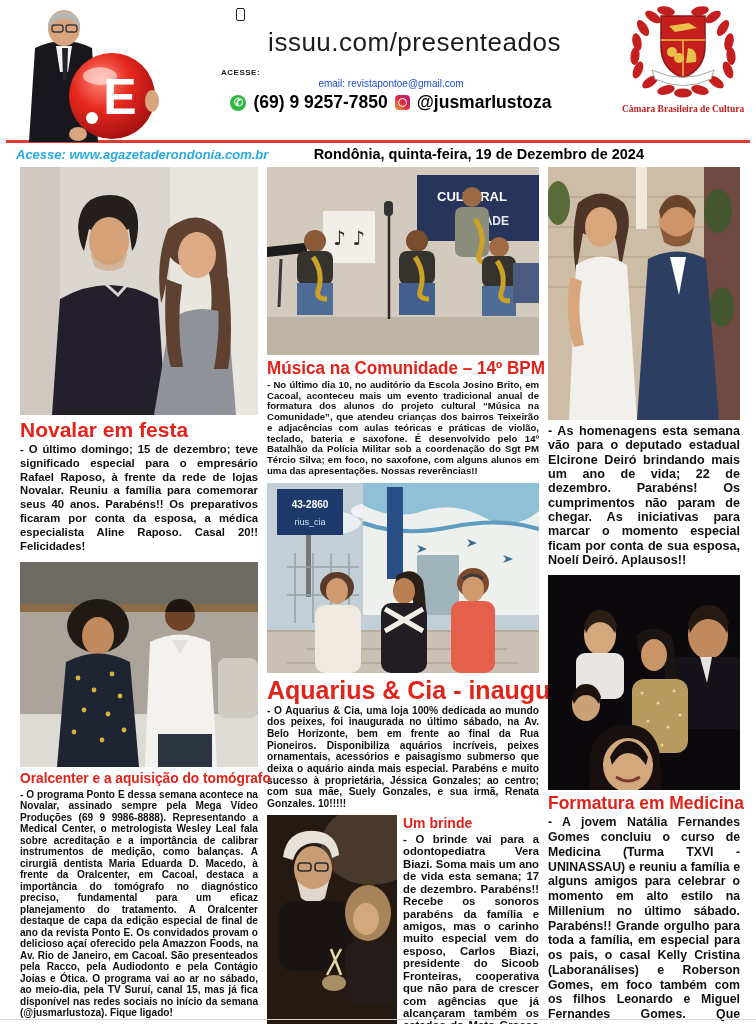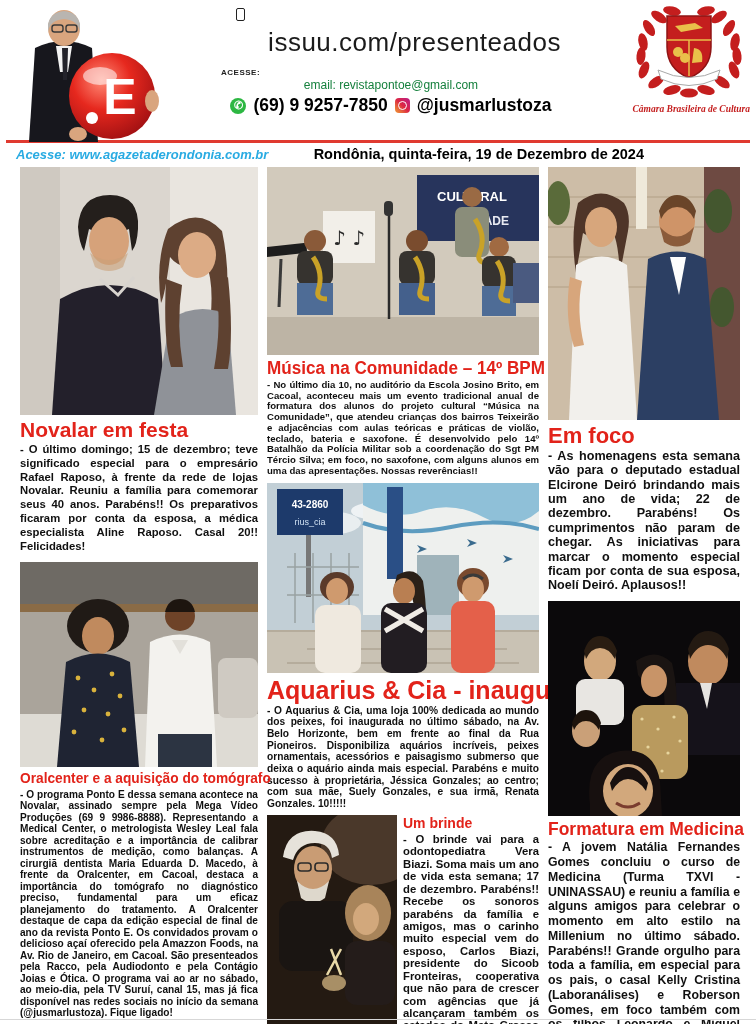--- a/index.html
+++ b/index.html
@@ -10,29 +10,29 @@
   .host{width:152px;position:relative;}
   .host svg{position:absolute;left:0;bottom:-2px;}
   .hcenter{flex:1;text-align:center;padding-top:2px;}
   .mag-title{margin:0;font-family:"Liberation Serif",serif;font-weight:bold;
              font-size:47px;letter-spacing:1px;color:#000;line-height:1.02;}
   .access-row{display:flex;justify-content:center;align-items:center;gap:8px;margin-top:2px;}
   .acc-left{display:flex;flex-direction:column;align-items:center;line-height:1;gap:47px;}
   .mobile-icon{display:block;width:7px;height:11px;border:1.5px solid #222;border-radius:2px;margin-bottom:1px;}
   .acc-label{font-size:8px;font-weight:bold;letter-spacing:.5px;color:#222;}
   .acc-url{font-size:26px;color:#1b1b1b;letter-spacing:.5px;cursor:pointer;}
-  .email-row{font-size:12px;color:#15803d;margin-top:1px;cursor:pointer;}
+  .email-row{font-size:10px;color:#1d4ed8;margin-top:1px;cursor:pointer;}
   .contact-row{display:flex;justify-content:center;align-items:center;gap:7px;margin-top:3px;
                font-size:17.5px;font-weight:bold;color:#000;}
   .wa-icon{display:inline-flex;align-items:center;justify-content:center;width:16px;height:16px;
            border-radius:50%;background:#2cb742;color:#fff;font-size:11px;line-height:1;}
   .ig-icon{display:inline-block;width:15px;height:15px;border-radius:4px;position:relative;
            background:linear-gradient(45deg,#f09433,#e6683c,#dc2743,#cc2366,#bc1888);}
   .ig-icon::before{content:"";position:absolute;inset:3px;border:1.5px solid #fff;border-radius:50%;}
-  .crest{width:128px;text-align:right;padding-top:2px;font-style:italic;}
+  .crest{width:128px;text-align:left;padding-top:2px;}
   .crest-caption{font-family:"Liberation Serif",serif;font-weight:bold;font-size:9.5px;
                  color:#c41e1e;margin-top:-2px;}
   .red-rule{height:3px;background:#e03a30;margin:0 6px;}
   
   .subheader{display:flex;align-items:center;height:20px;margin-top:1px;}
   .site-link{margin-left:16px;font-size:13px;font-weight:bold;color:#29abe2;cursor:pointer;font-style:italic;}
   .date-line{margin-left:auto;margin-right:112px;font-size:14.5px;font-weight:bold;color:#000;}
   
   main{display:flex;gap:9px;padding:3px 16px 0 20px;box-sizing:border-box;}
   .col-left{width:238px;}
@@ -342,21 +342,20 @@
           <ellipse cx="53" cy="60" rx="16" ry="20" fill="#d7a67c"></ellipse>
           <path d="M28 98 q26 -17 51 0 l10 155 h-68 z" fill="#f2f0ec"></path>
           <path d="M22 110 q-6 40 4 70 l10 -2 q-8 -34 -2 -64 z" fill="#d7a67c"></path>
           <ellipse cx="129" cy="54" rx="18" ry="21" fill="#cf9468"></ellipse>
           <path d="M111 44 q6 -16 18 -16 q13 0 19 16 l-2 8 q-6 -12 -17 -12 q-10 0 -16 12 z" fill="#6a4529"></path>
           <path d="M112 60 q17 19 34 0 l-4 15 q-13 9 -26 0 z" fill="#8a5b3b"></path>
           <path d="M100 92 q29 -15 58 0 l13 161 h-82 z" fill="#2c3f63"></path>
           <path d="M122 90 l16 0 l-7 38 z" fill="#fdfdfd"></path>
         </svg>
       </div>
-      <h2 class="h-emfoco">Em foco</h2>
       <p class="b-emfoco">- As homenagens esta semana vão para o deputado estadual Elcirone Deiró brindando mais um ano de vida; 22 de dezembro. Parabéns! Os cumprimentos não param de chegar. As iniciativas para marcar o momento especial ficam por conta de sua esposa, Noelí Deiró. Aplausos!!</p>
 
       <div class="photo ph-formatura">
         <svg viewBox="0 0 192 215" preserveAspectRatio="none">
           <rect width="192" height="215" fill="#0b090b"></rect>
           <ellipse cx="160" cy="60" rx="20" ry="24" fill="#c08a5e"></ellipse>
           <path d="M140 48 q6 -18 20 -18 q15 0 21 18 l-2 10 q-7 -14 -19 -14 q-11 0 -18 14 z" fill="#241a12"></path>
           <rect x="128" y="82" width="64" height="72" fill="#15121a"></rect>
           <path d="M152 82 l12 0 l-5 26 z" fill="#e6e4e0"></path>
           <ellipse cx="52" cy="60" rx="16" ry="20" fill="#d2a87c"></ellipse>

